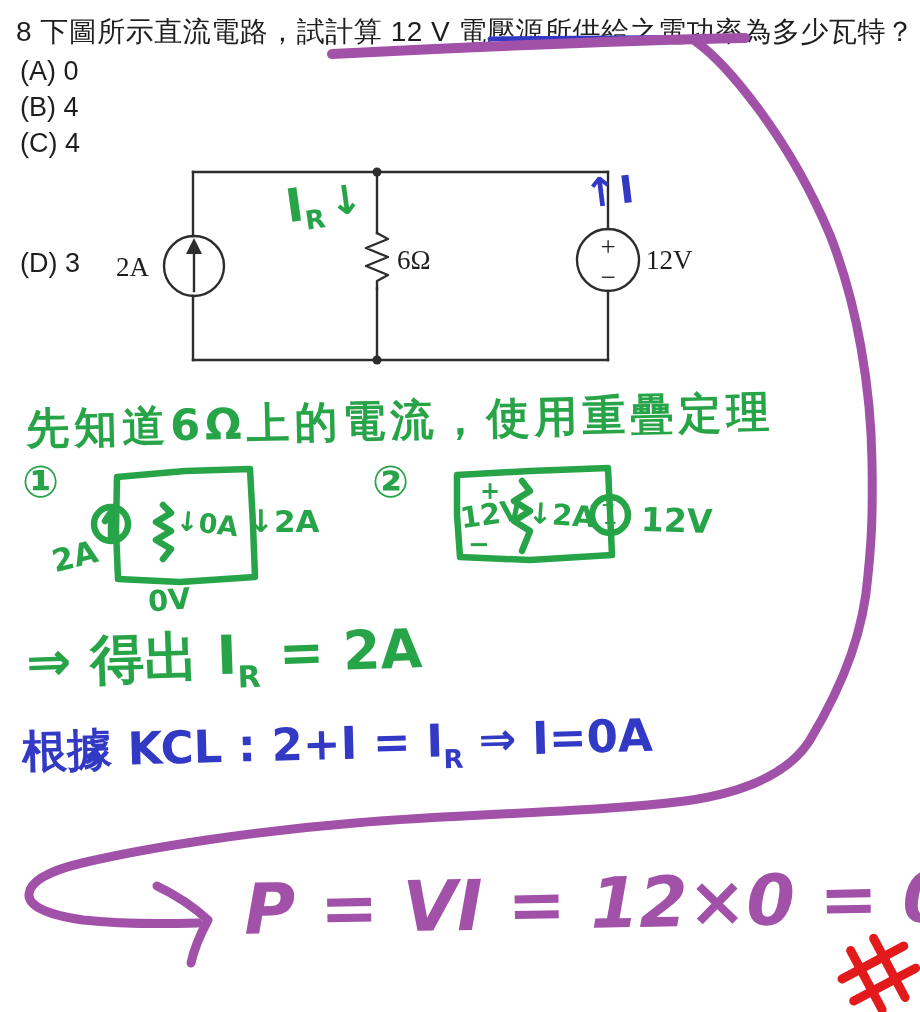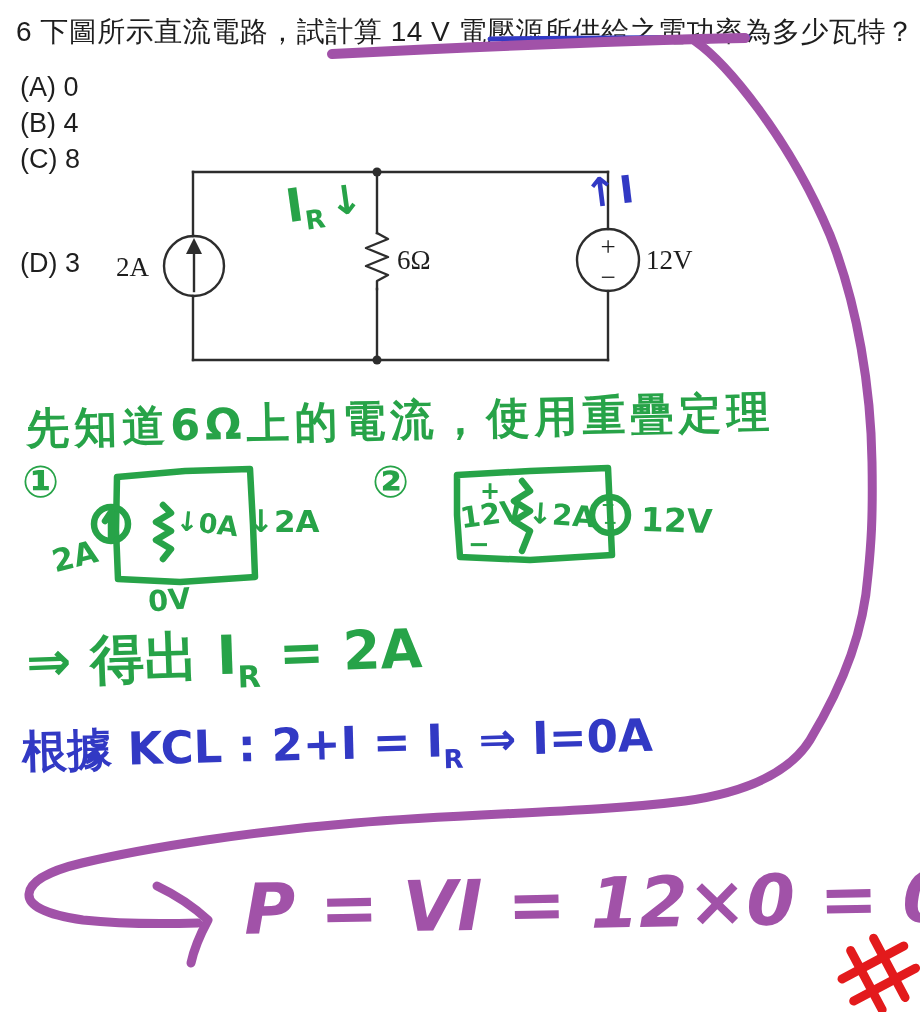--- a/index.html
+++ b/index.html
@@ -1,22 +1,22 @@
 <!DOCTYPE html>
 <html><head>
 <meta charset="utf-8">
 <style>
   html,body{margin:0;padding:0;background:#fff;}
   #page{position:relative;width:920px;height:1012px;background:#fff;overflow:hidden;
         font-family:"Liberation Sans",sans-serif;}
 
   .print{color:#1e1e1e;}
   .question{position:absolute;left:16px;top:13px;font-size:28px;letter-spacing:.5px;white-space:nowrap;}
-  .opt{position:absolute;left:20px;font-size:27px;margin-top:16px;}
-  .opt-a{top:56px}.opt-b{top:92px}.opt-c{top:128px}.opt-d{top:232px}
+  .opt{position:absolute;left:20px;font-size:27px;}
+  .opt-a{top:56px}.opt-b{top:92px}.opt-c{top:128px}.opt-d{top:248px}
 
   svg{position:absolute;overflow:visible;}
   .circuit-label{font-family:"Liberation Serif",serif;font-size:27px;fill:#1e1e1e;}
 
   .hw{position:absolute;white-space:nowrap;font-family:"DejaVu Sans",sans-serif;font-weight:bold;}
   .green{color:#27a348;}
   .blue{color:#3239c4;}
   .purple{color:#a152a8;}
 
   .ir-note{left:286px;top:174px;font-size:46px;transform:rotate(-8deg);}
@@ -47,24 +47,24 @@
   .s2-srcminus{left:603px;top:512px;font-size:17px;}
   .s2-out{left:641px;top:501px;font-size:33px;transform:rotate(2deg);}
 
   .overlay{left:0;top:0;pointer-events:none;}
 </style>
 </head>
 <body>
 
 <div id="page">
 
-  <div class="print question">6 下圖所示直流電路，試計算 14 V 電壓源所供給之電功率為多少瓦特？</div>
+  <div class="print question">8 下圖所示直流電路，試計算 12 V 電壓源所供給之電功率為多少瓦特？</div>
   <div class="print opt opt-a">(A) 0</div>
   <div class="print opt opt-b">(B) 4</div>
-  <div class="print opt opt-c">(C) 8</div>
+  <div class="print opt opt-c">(C) 4</div>
   <div class="print opt opt-d">(D) 3</div>
 
   <svg style="left:100px;top:155px" width="640" height="225" viewBox="0 0 640 225">
     <g stroke="#2d2d2d" stroke-width="2.4" fill="none" stroke-linecap="square">
       <path d="M 93 17 H 508"></path>
       <path d="M 93 205 H 508"></path>
       <path d="M 93 17 V 81 M 93 141 V 205"></path>
       <circle cx="94" cy="111" r="30"></circle>
       <path d="M 94 136 V 94"></path>
       <path d="M 277 17 V 78 M 277 134 V 205"></path>

